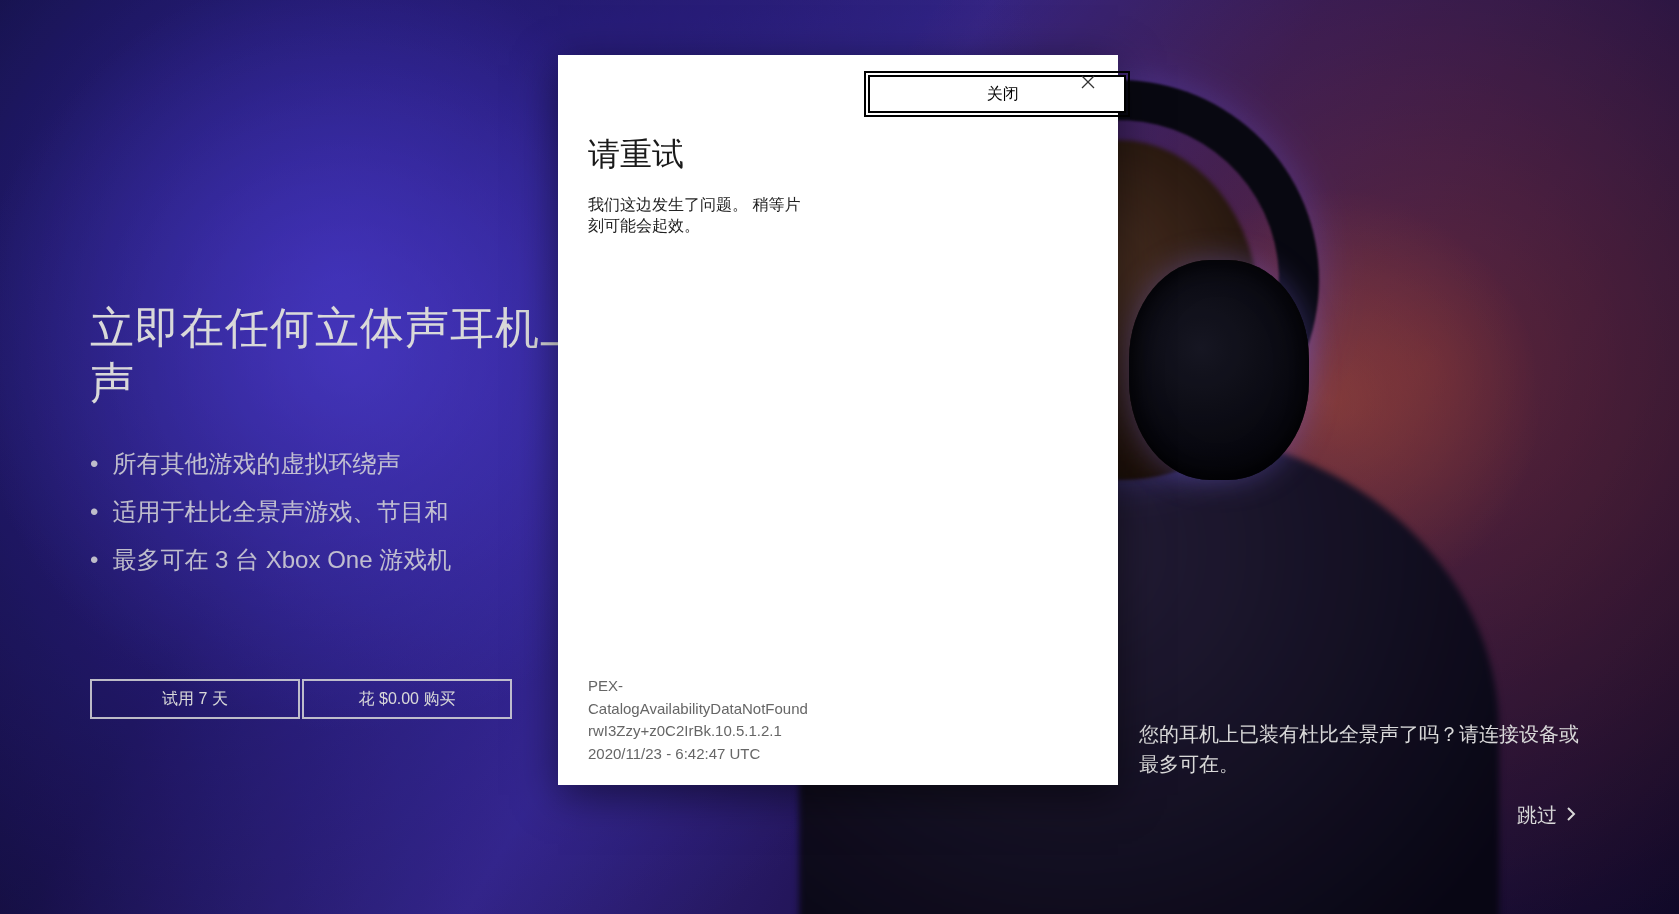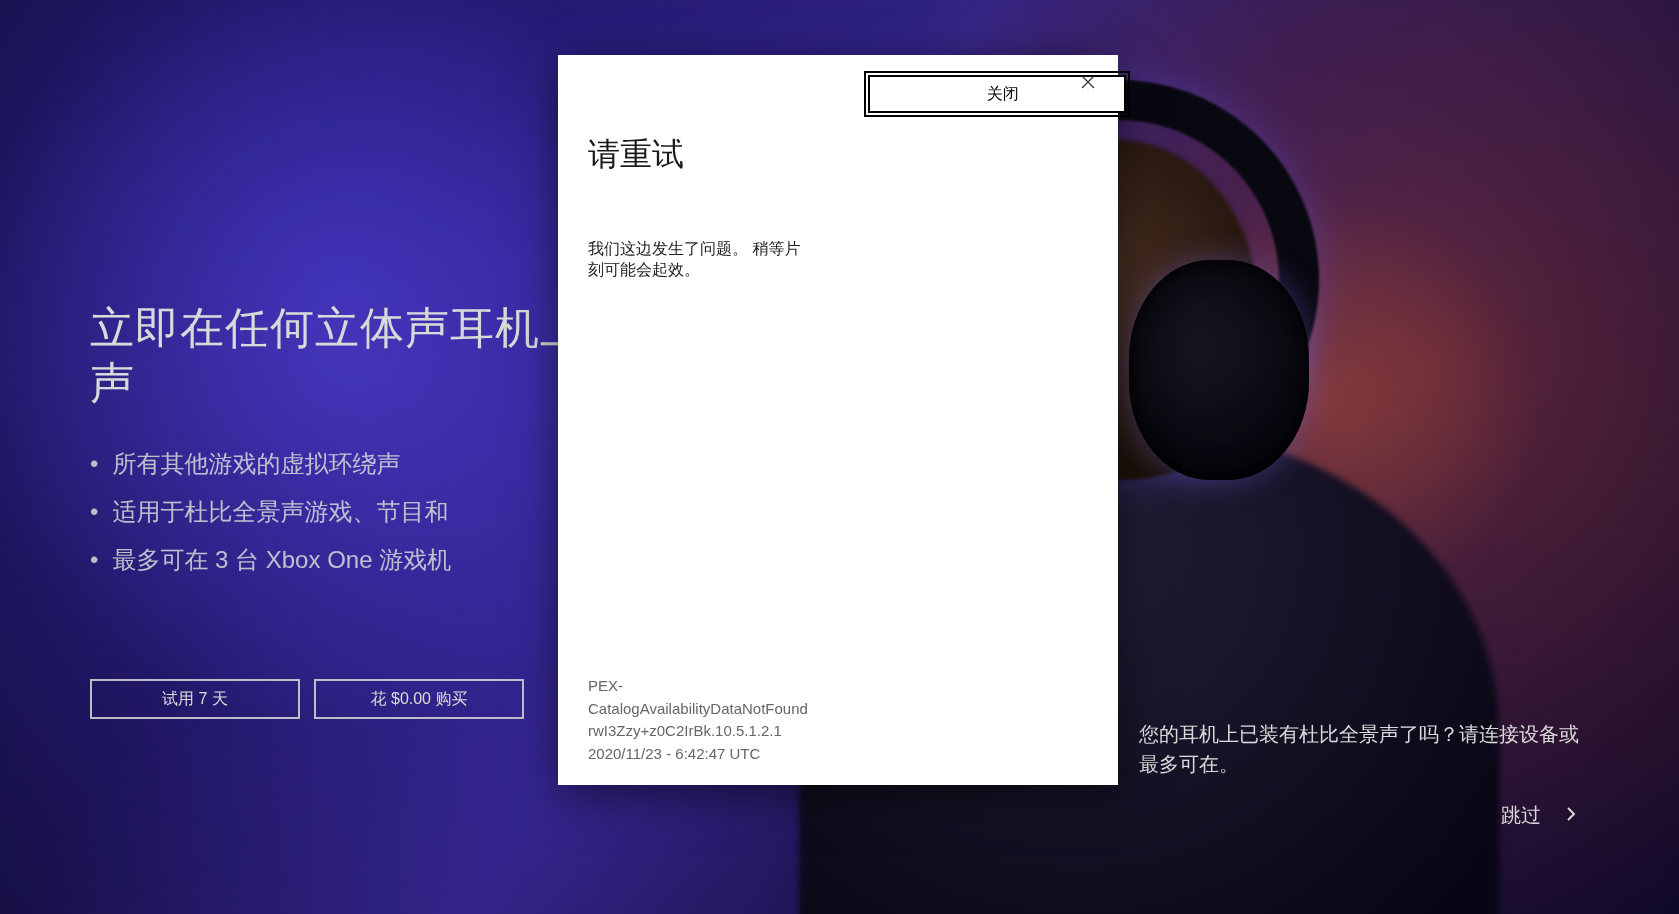--- a/index.html
+++ b/index.html
@@ -82,21 +82,21 @@
     content: "•";
     margin-right: 14px;
     color: rgba(255,255,255,0.85);
   }
 
   .btn-row {
     position: absolute;
     left: 90px;
     bottom: 195px;
     display: flex;
-    gap: 14px;
+    gap: 2px;
   }
   .btn-outline {
     width: 210px;
     height: 40px;
     border: 2px solid rgba(255,255,255,0.85);
     background: transparent;
     color: #fff;
     font-size: 16px;
     font-family: inherit;
     cursor: pointer;
@@ -113,21 +113,21 @@
     line-height: 1.5;
   }
   .skip {
     position: absolute;
     right: 100px;
     bottom: 85px;
     color: #fff;
     font-size: 20px;
     display: flex;
     align-items: center;
-    gap: 22px;
+    gap: 6px;
     cursor: pointer;
   }
   .skip svg { width:16px; height:16px; }
 
   
   .modal {
     position: absolute;
     left: 558px;
     top: 55px;
     width: 560px;
@@ -156,21 +156,20 @@
     display:flex; flex-direction:column;
   }
   .modal-title {
     font-size: 32px;
     font-weight: 400;
     margin-bottom: 18px;
   }
   .modal-msg {
     font-size: 16px;
     color: #222;
-    margin-top: 44px;
   }
   .modal-debug {
     margin-top: auto;
     padding-bottom: 20px;
     font-size: 15px;
     color: #666;
     line-height: 1.5;
   }
   .modal-footer {
     padding: 20px 30px 36px 30px;

